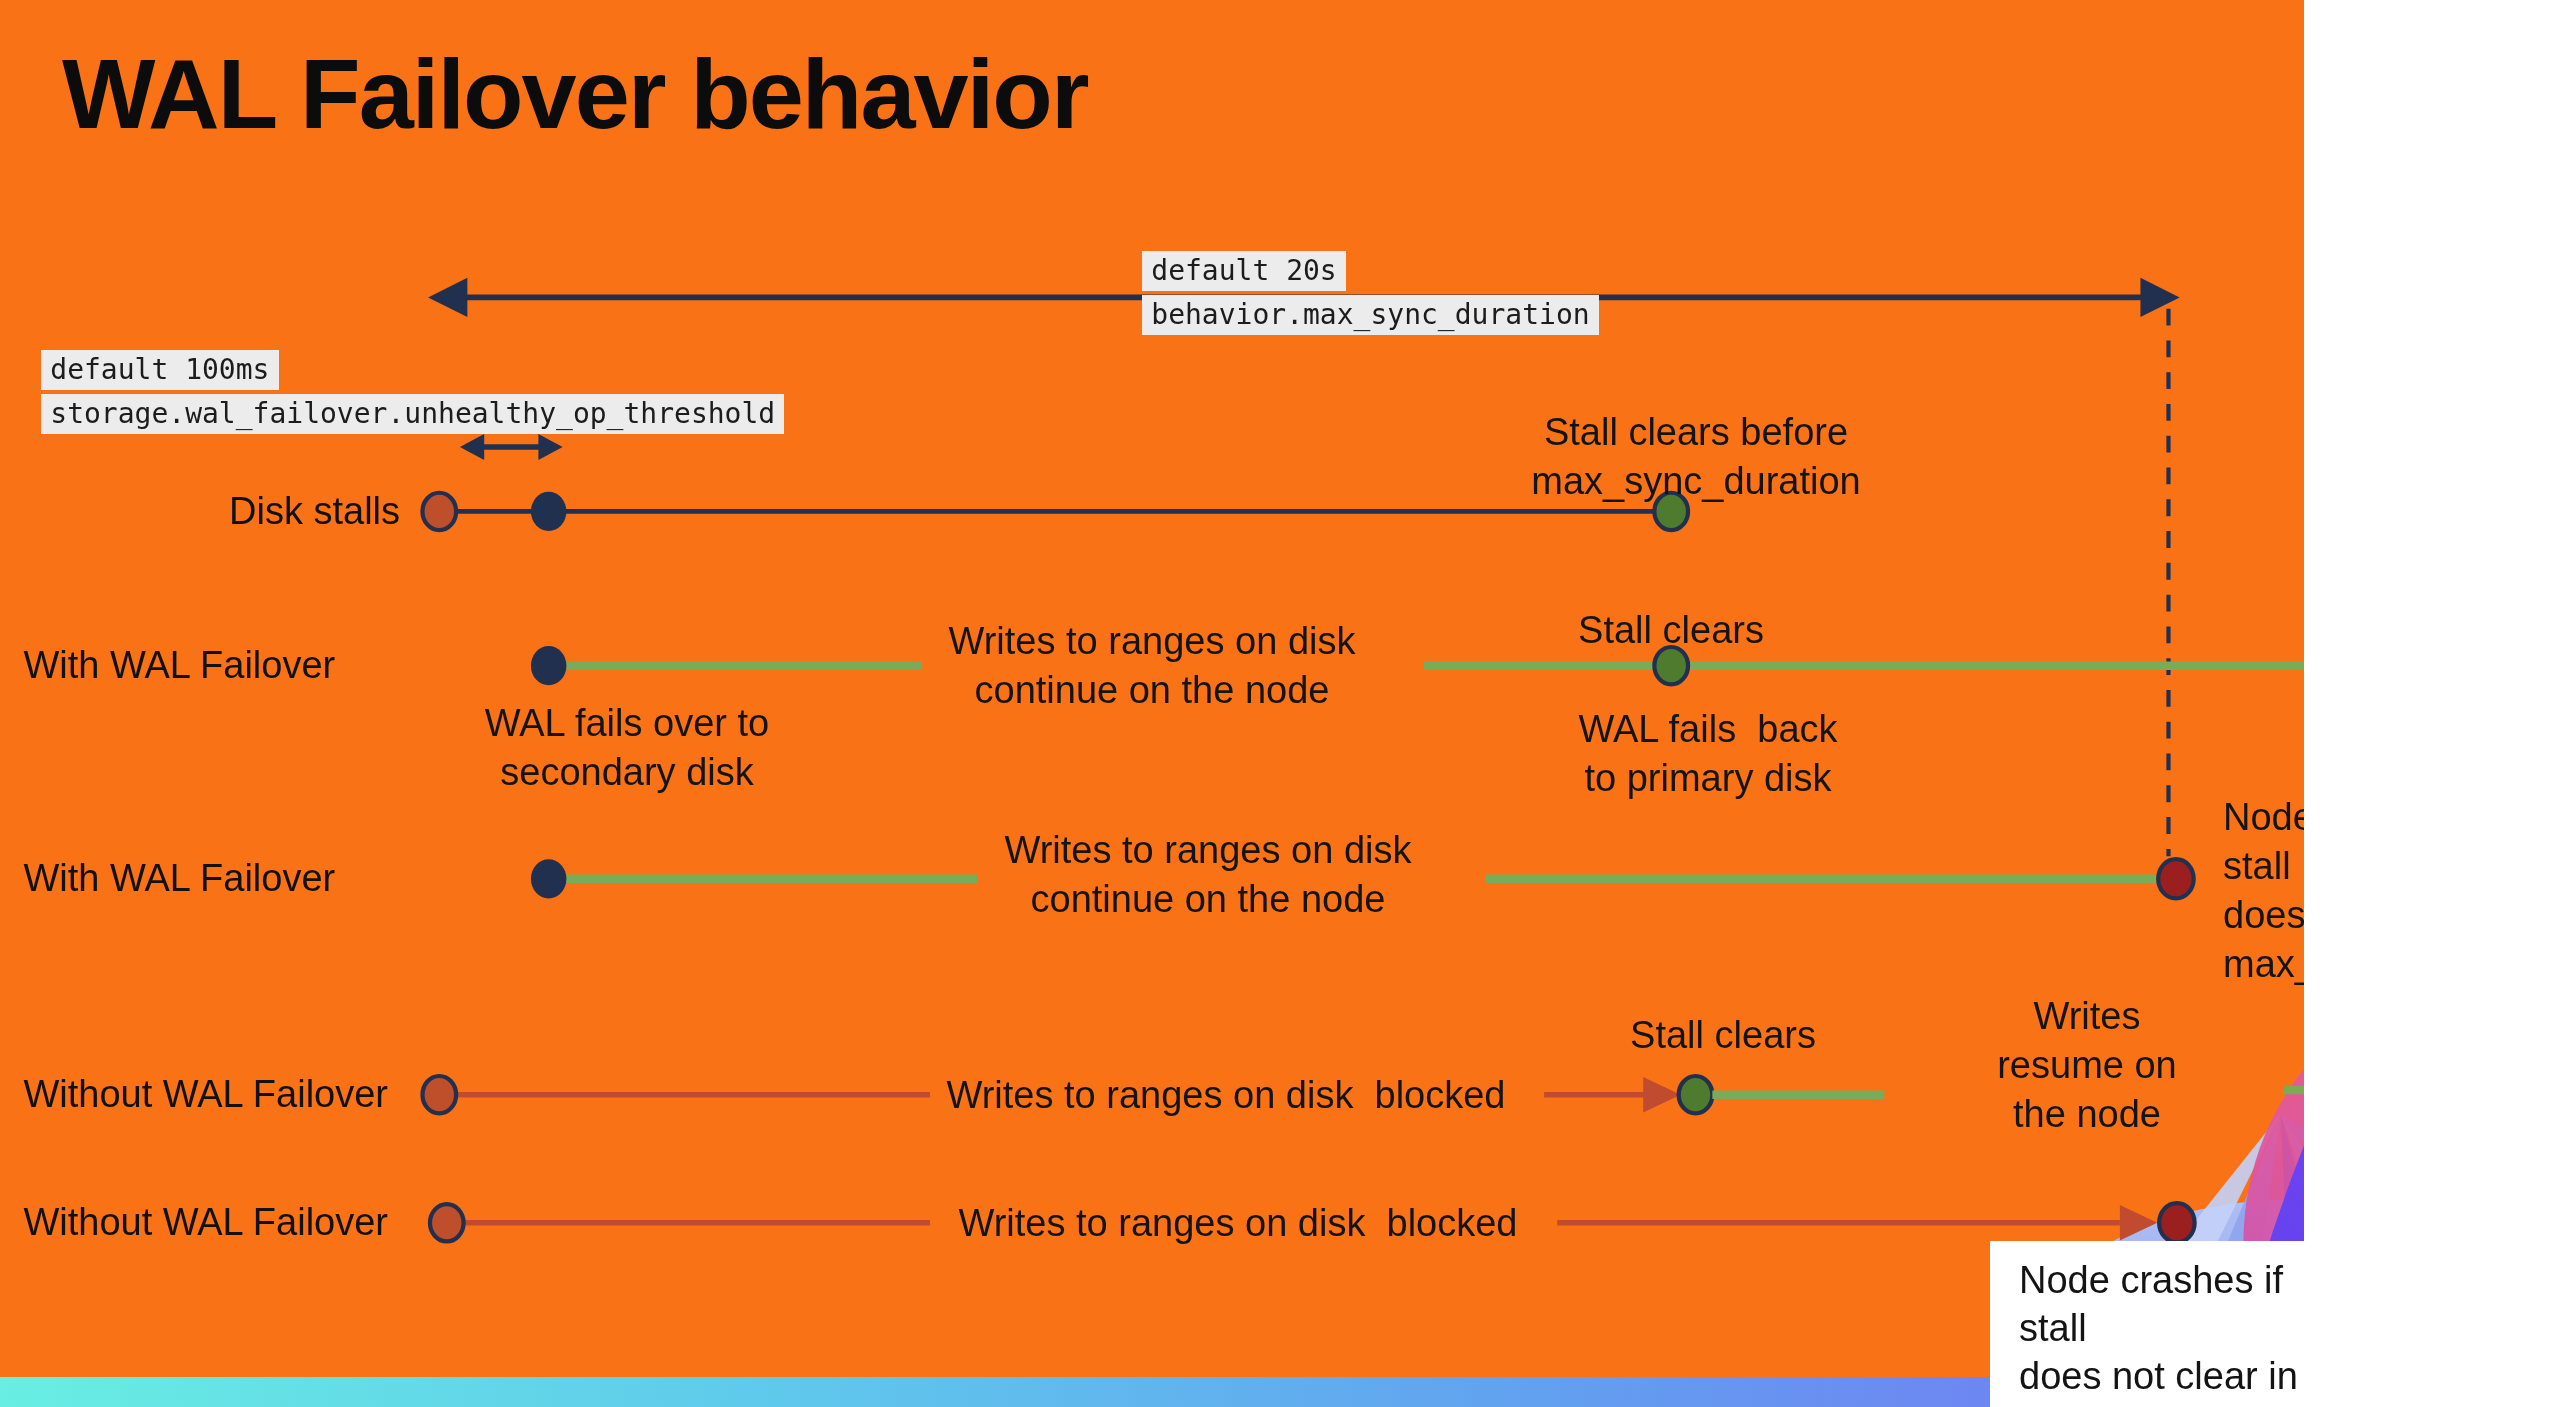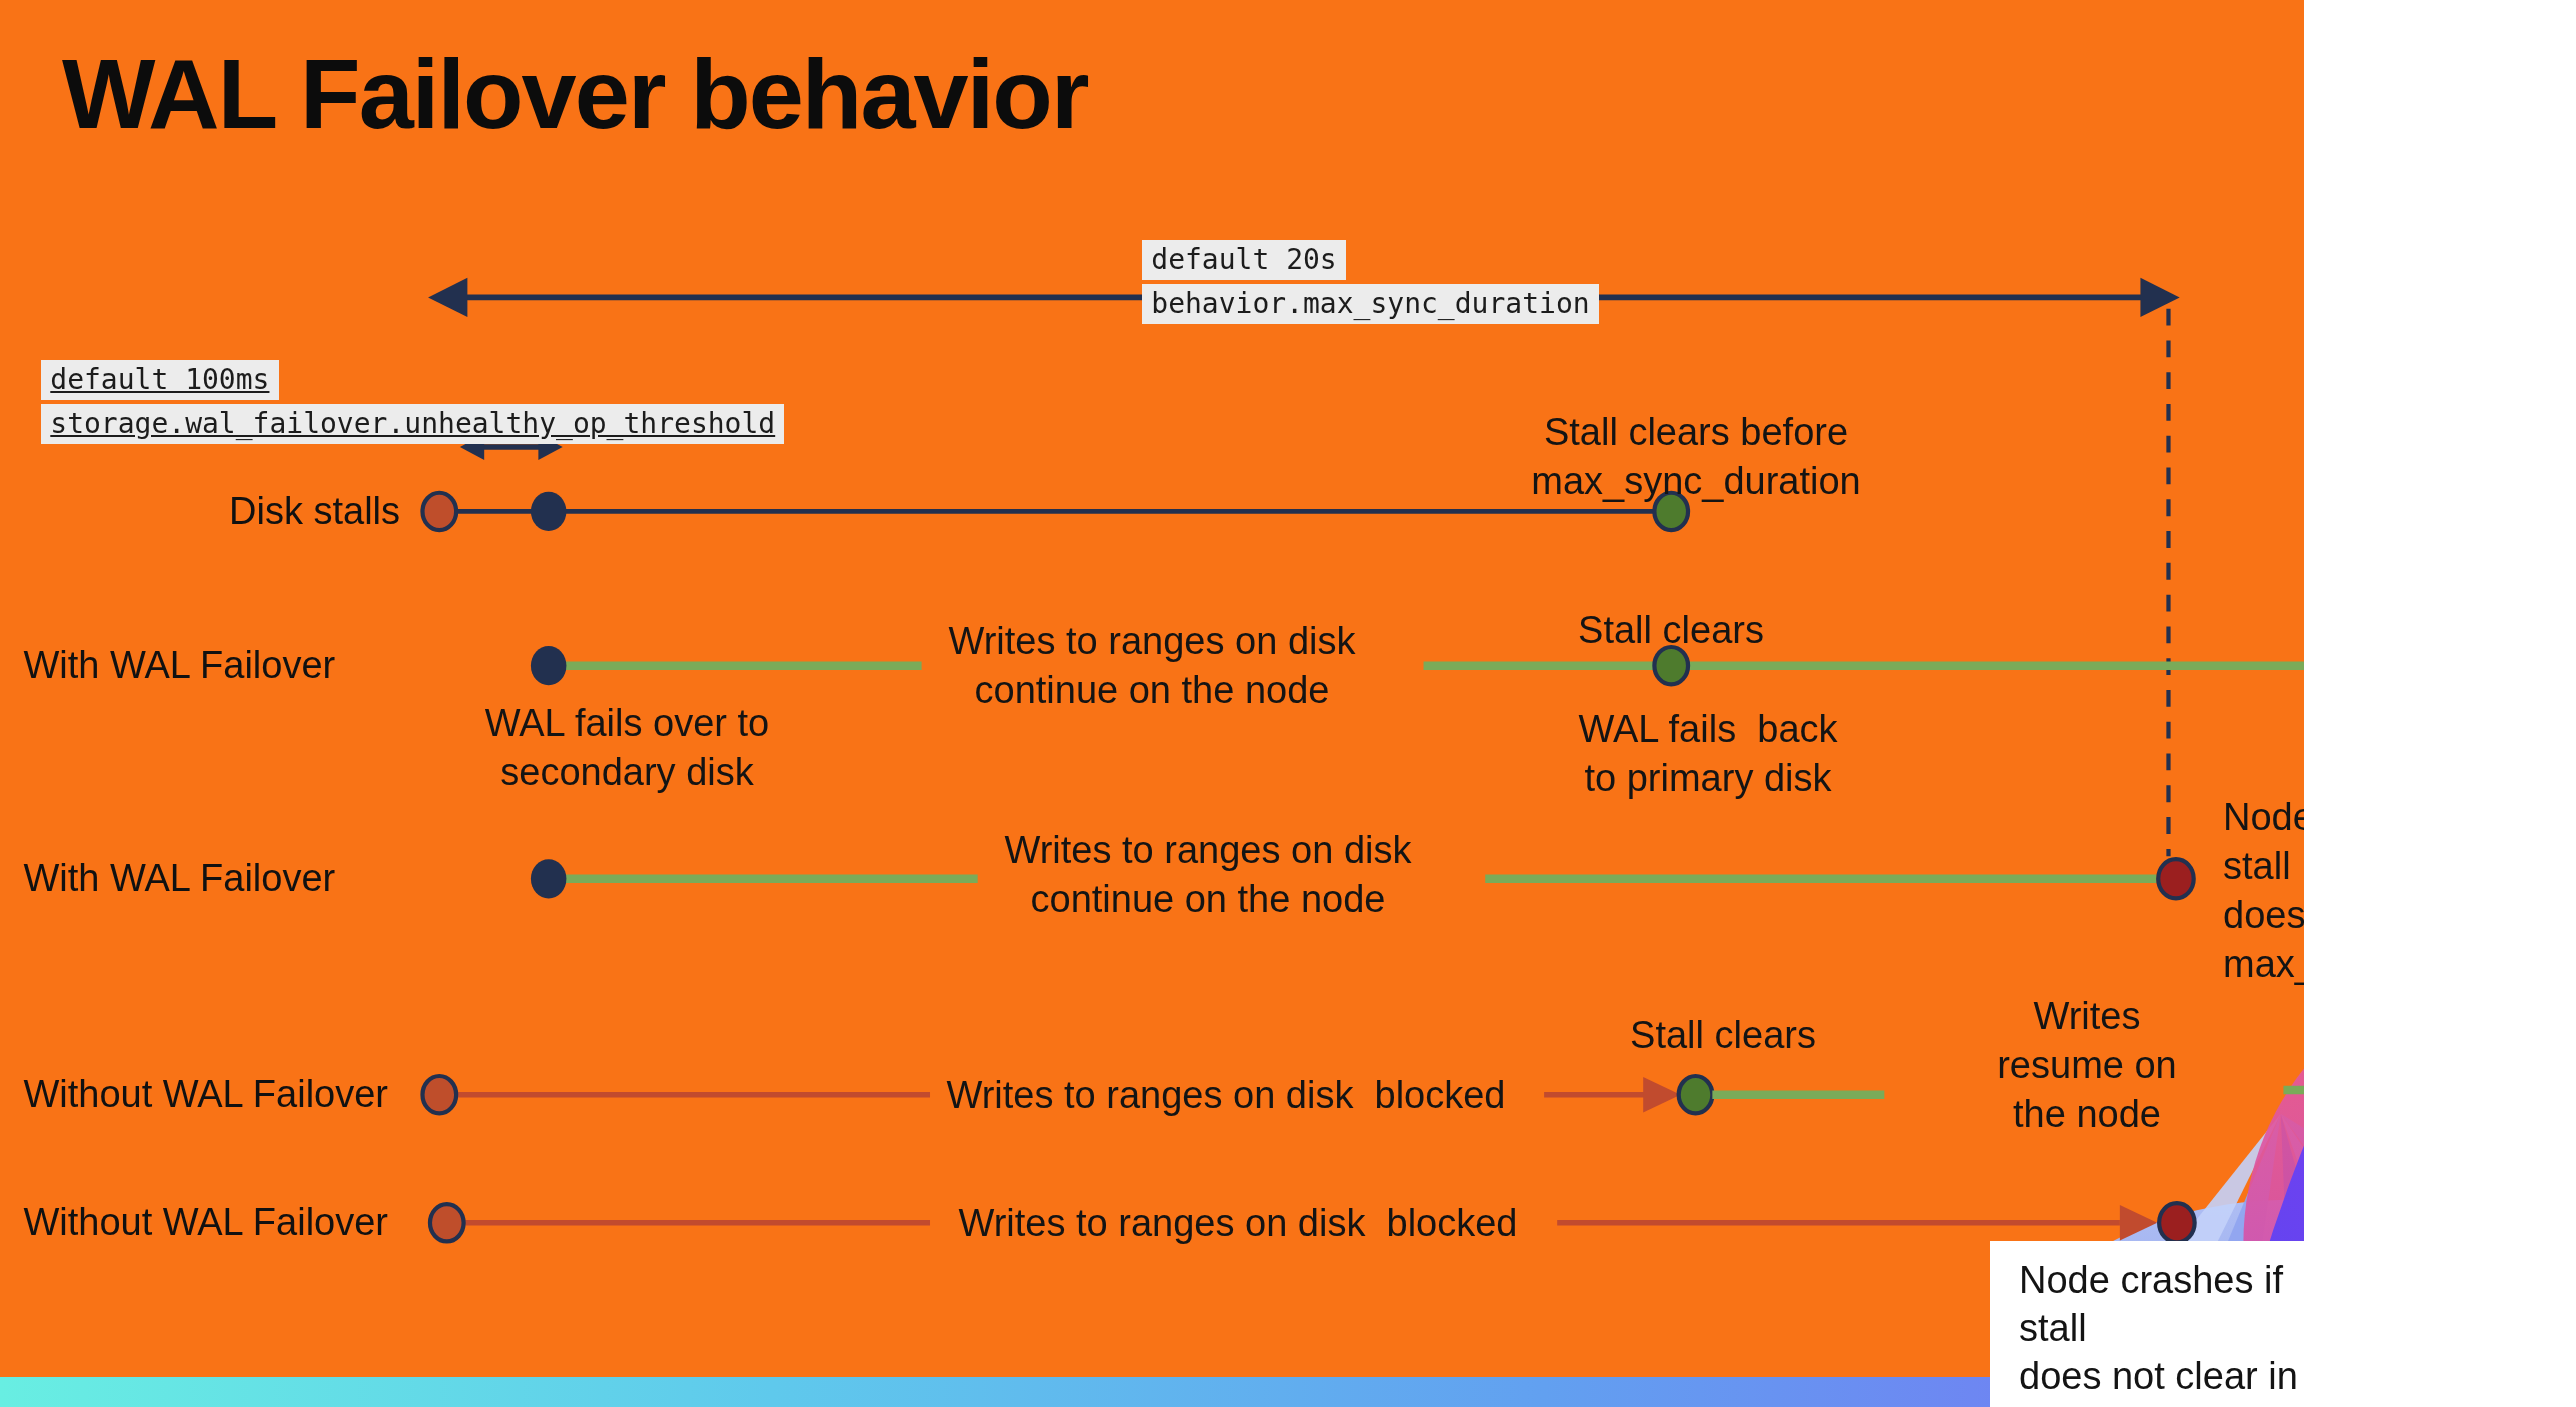--- a/index.html
+++ b/index.html
@@ -151,25 +151,25 @@
 
     <g>
       <line x1="496" y1="1308" x2="995" y2="1308" stroke="#c14b2e" stroke-width="6"></line>
       <line x1="1666" y1="1308" x2="2268" y2="1308" stroke="#c14b2e" stroke-width="6"></line>
       <polygon points="2308,1308 2268,1289 2268,1327" fill="#c14b2e"></polygon>
       <ellipse cx="478" cy="1308" rx="18" ry="20" fill="#bf4e2b" stroke="#22304f" stroke-width="4.5"></ellipse>
       <ellipse cx="2329" cy="1308" rx="19" ry="21" fill="#9b1f1f" stroke="#22304f" stroke-width="4.5"></ellipse>
     </g>
   </svg>
 
-  <div class="mono-label" style="left:1142px;top:240px;justify-content:center;">
+  <div class="mono-label" style="left:1142px;top:251px;justify-content:center;">
     <span class="mono-chip">default 20s</span>
     <span class="mono-chip">behavior.max_sync_duration</span>
   </div>
-  <div class="mono-label" style="left:41px;top:360px;text-decoration:underline;">
+  <div class="mono-label" style="left:41px;top:350px;">
     <span class="mono-chip">default 100ms</span>
     <span class="mono-chip">storage.wal_failover.unhealthy_op_threshold</span>
   </div>
 
   <div class="row-label" style="left:229px;top:487px;">Disk stalls</div>
   <div class="row-label" style="left:23.4px;top:641px;">With WAL Failover</div>
   <div class="row-label" style="left:23.4px;top:854px;">With WAL Failover</div>
   <div class="row-label" style="left:23.4px;top:1070px;">Without WAL Failover</div>
   <div class="row-label" style="left:23.4px;top:1198px;">Without WAL Failover</div>
 

